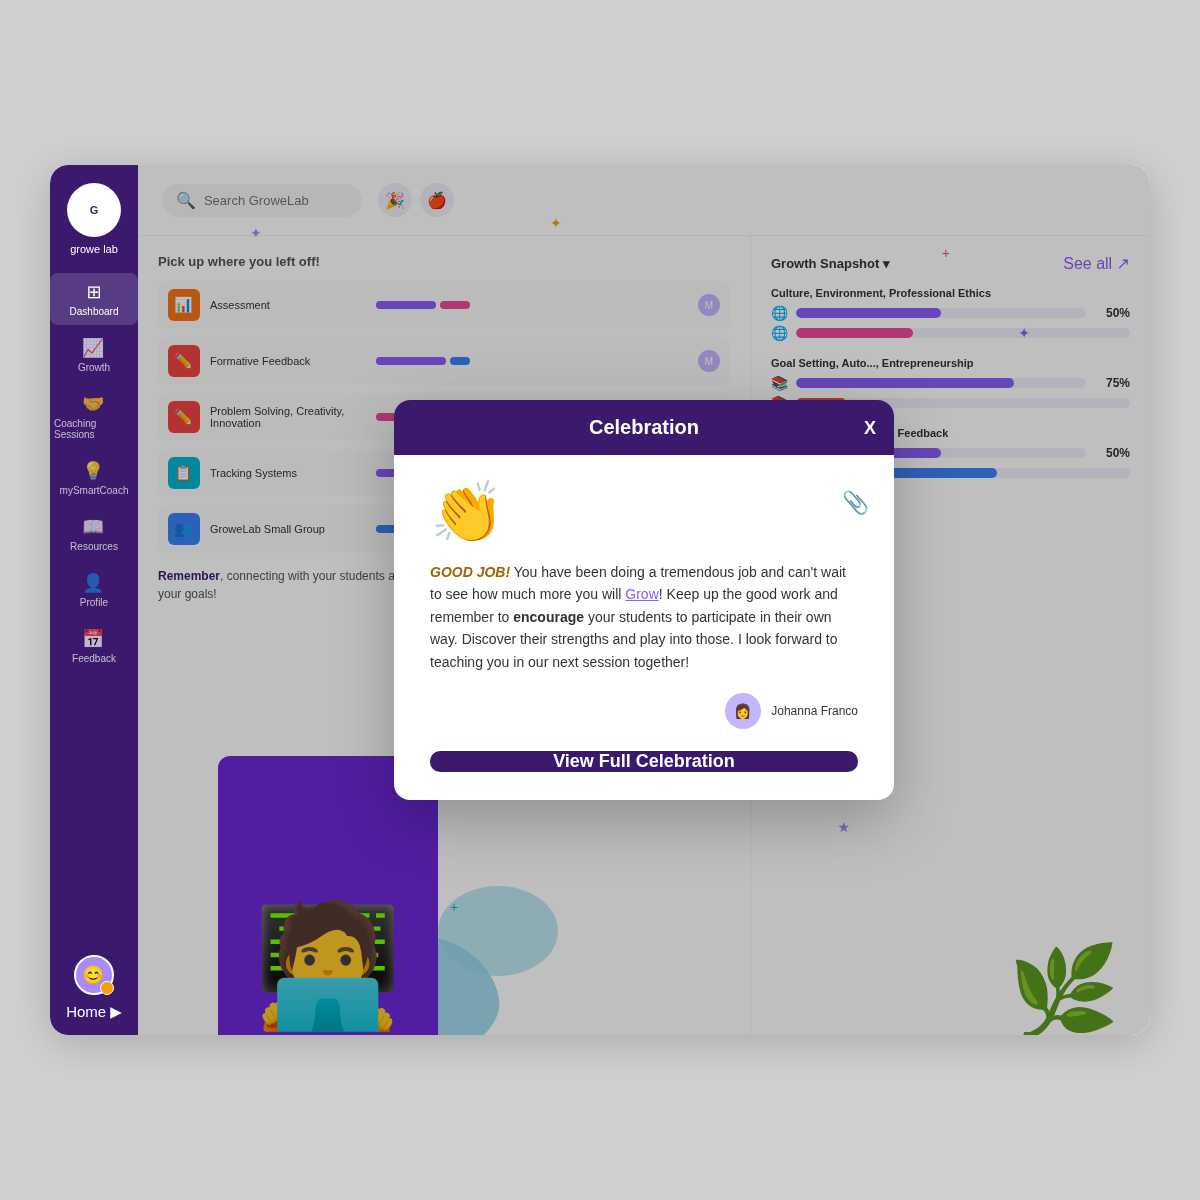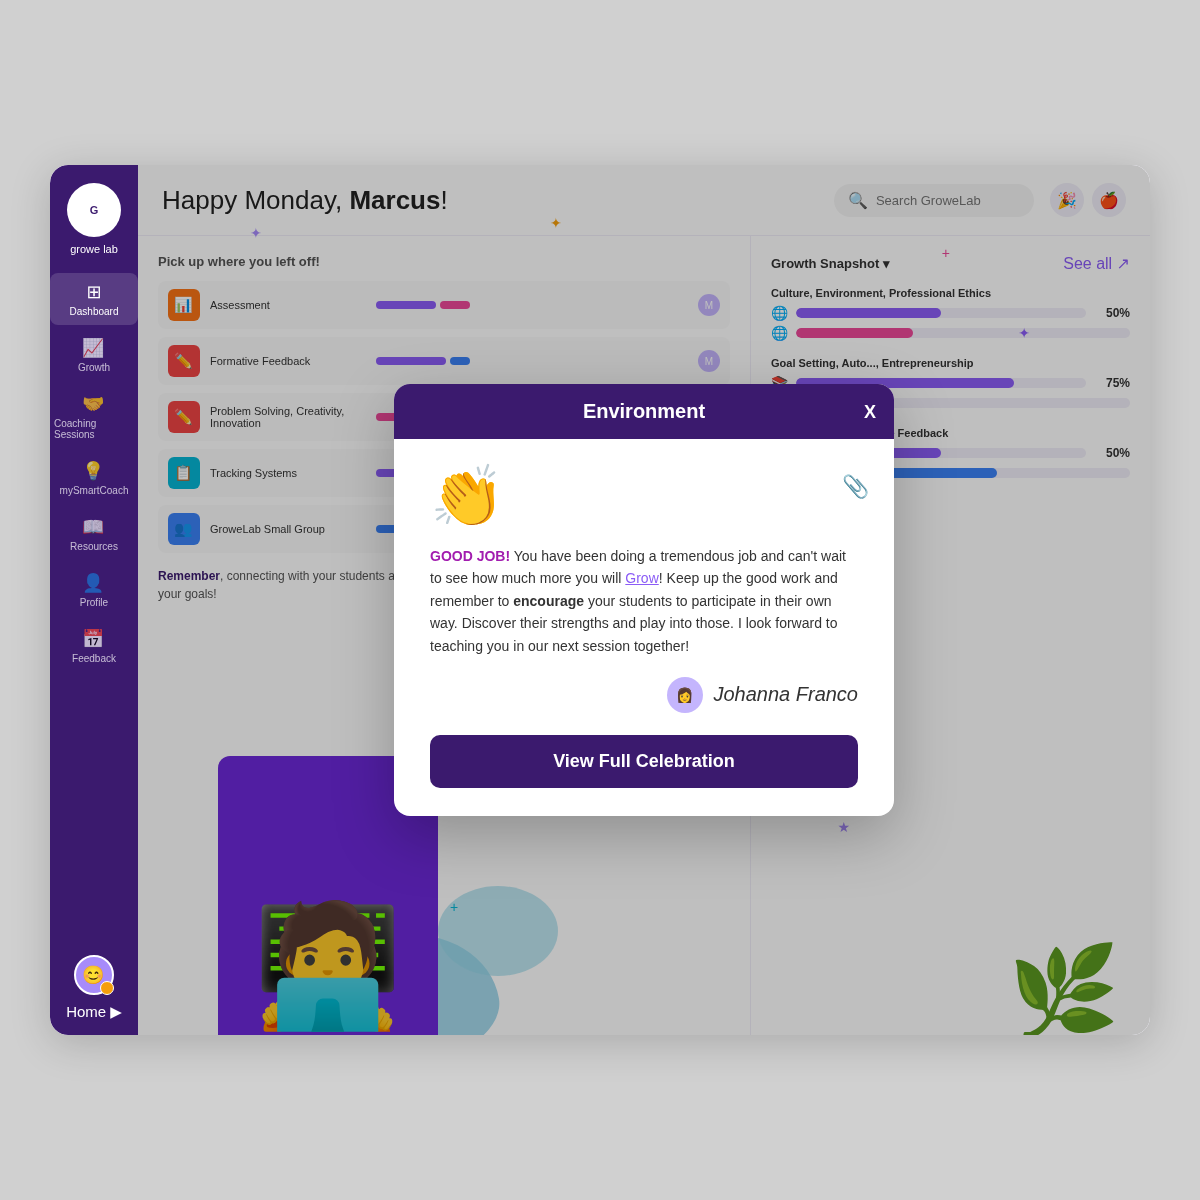--- a/index.html
+++ b/index.html
@@ -466,22 +466,23 @@
     }
 
     .modal-message {
       font-size: 14px;
       line-height: 1.6;
       color: #333;
       margin-bottom: 20px;
     }
 
     .modal-message .good-job {
-      color: #a21caf;
+      color: #a16207;
       font-weight: 700;
+      font-style: italic;
     }
 
     .modal-message .grow-link {
       color: #8b5cf6;
       text-decoration: underline;
       cursor: pointer;
     }
 
     .modal-message .encourage {
       font-weight: 700;
@@ -501,30 +502,28 @@
       border-radius: 50%;
       background: #c4b5fd;
       display: flex;
       align-items: center;
       justify-content: center;
       font-size: 14px;
       overflow: hidden;
     }
 
     .from-name {
-      font-size: 20px;
+      font-size: 12px;
       color: #333;
-      font-style: italic;
       text-align: right;
     }
 
     .view-btn {
       display: block;
       width: 100%;
-      padding: 16px;
       background: #3b1a6e;
       color: white;
       font-size: 18px;
       font-weight: 700;
       border: none;
       border-radius: 10px;
       cursor: pointer;
       text-align: center;
     }
 
@@ -629,23 +628,20 @@
         <span>😊</span>
         <div class="avatar-badge"></div>
       </div>
       <div class="home-label">Home ▶</div>
     </div>
   </div>
 
   <div class="main">
 
     <div class="topbar">
-      <div class="page-title">
-        <span>Happy Monday, </span><strong>Marcus</strong><span>!</span>
-      </div>
       <div class="search-bar">
         <span>🔍</span>
         <input type="text" placeholder="Search GroweLab" style="">
       </div>
       <div class="nav-icons">
         <div class="nav-icon-btn">🎉</div>
         <div class="nav-icon-btn">🍎</div>
       </div>
     </div>
 
@@ -779,21 +775,21 @@
           </div>
         </div>
 
 
       </div>
     </div>
 
     <div class="modal-overlay">
       <div class="modal">
         <div class="modal-header">
-          <span>Environment</span>
+          <span>Celebration</span>
           <span class="modal-close">X</span>
         </div>
         <div class="modal-body">
           <span class="attachment-icon">📎</span>
           <div class="modal-top">
             <div class="clap-emoji">👏</div>
           </div>
           <div class="modal-message">
             <span class="good-job">GOOD JOB!</span><span> You have been doing a tremendous job and can't wait to see how much more you will </span><span class="grow-link">Grow</span><span>!  Keep up the good work and remember to </span><span class="encourage">encourage</span><span> your students to participate in their own way. Discover their strengths and play into those.  I look forward to teaching you in our next session together!</span>
           </div>

